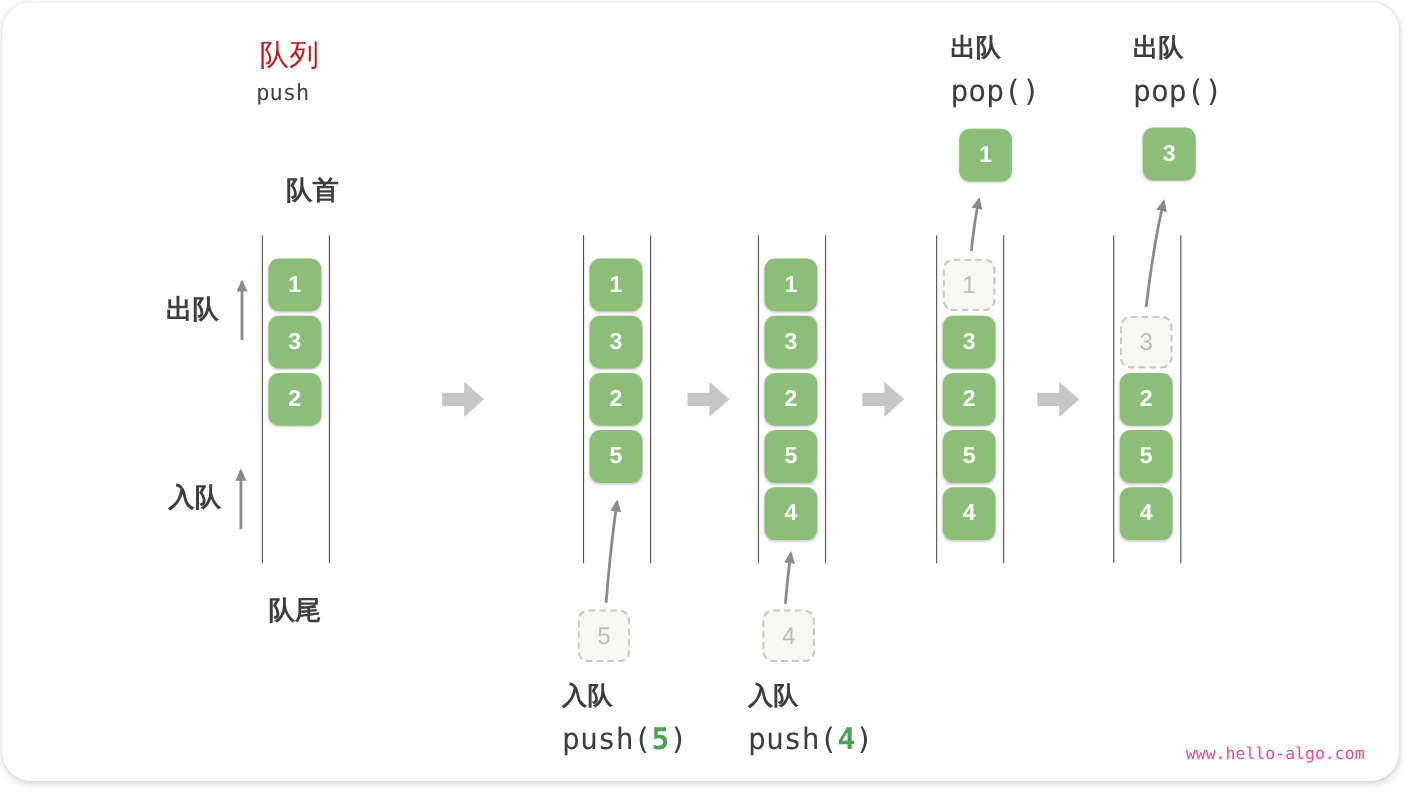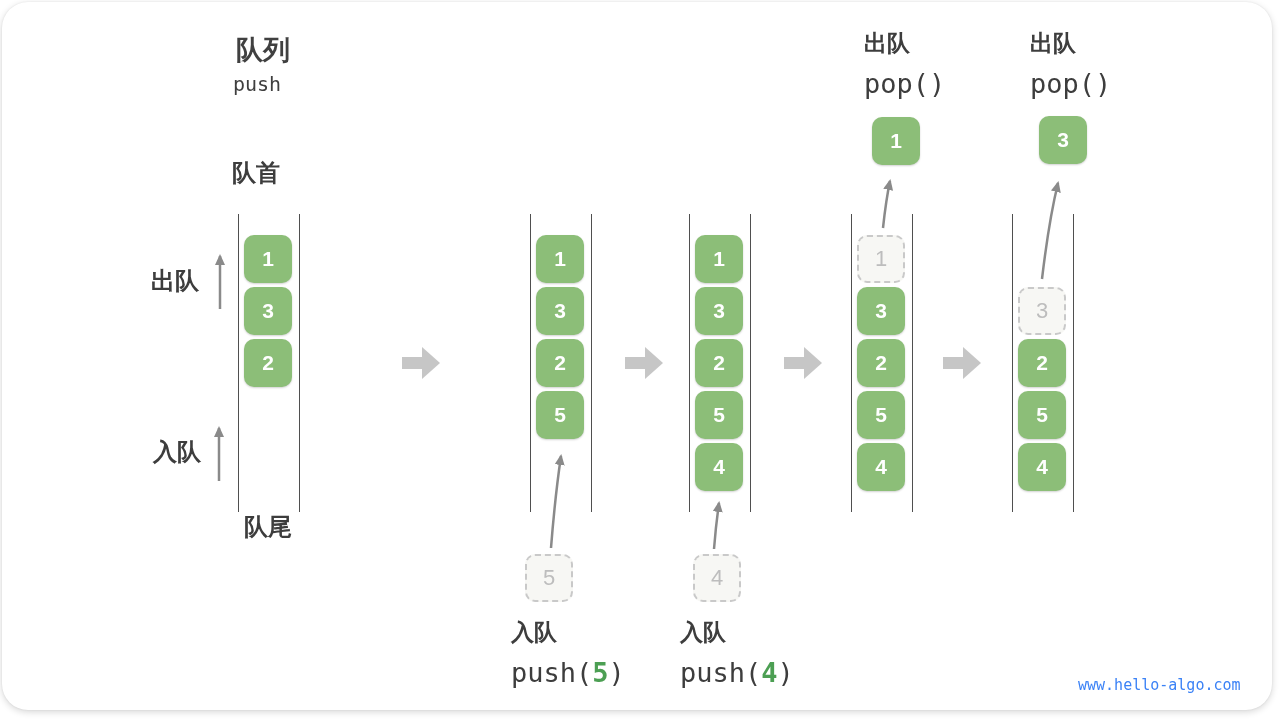--- a/index.html
+++ b/index.html
@@ -17,36 +17,36 @@
     border-radius: 26px;
     box-shadow: 0 2px 7px rgba(0,0,0,0.16), 0 0 2px rgba(0,0,0,0.08);
   }
   .overlay-svg {
     position: absolute; left: 0; top: 0;
     width: 1280px; height: 720px;
     pointer-events: none;
   }
   .title-zh {
     position: absolute; left: 234px; top: 30px;
-    font-size: 27px; font-weight: bold; color: #404040;
+    font-size: 27px; font-weight: normal; color: #b91c1c;
   }
   .title-en {
     position: absolute; left: 231px; top: 70px;
     font-size: 20px; color: #3F3F3F;
     font-family: "DejaVu Sans Mono", "Liberation Mono", monospace;
   }
   .side-label {
     position: absolute;
     font-size: 24px; font-weight: bold; color: #3D3D3D;
     white-space: nowrap;
   }
-  .lbl-front  { left: 230px; top: 155px; }
+  .lbl-front  { left: 258px; top: 155px; }
   .lbl-deq    { left: 149px; top: 263px; }
   .lbl-enq    { left: 151px; top: 434px; }
-  .lbl-rear   { left: 242px; top: 509px; }
+  .lbl-rear   { left: 242px; top: 537px; }
   .queue {
     position: absolute;
     top: 212px;
     width: 62px; height: 298px;
     box-sizing: border-box;
     border-left: 1.5px solid #4F4F4F;
     border-right: 1.5px solid #4F4F4F;
   }
   .q1 { left: 236px; }
   .q2 { left: 528px; }
@@ -81,21 +81,21 @@
     font-size: 27px; color: #3D3D3D;
     font-family: "DejaVu Sans Mono", "Liberation Mono", monospace;
   }
   .op-code .arg { color: #4C9F53; font-weight: bold; }
   .op-pop1 { left: 862px; top: 26px; }
   .op-pop2 { left: 1028px; top: 26px; }
   .op-push5 { left: 509px; top: 615px; }
   .op-push4 { left: 678px; top: 615px; }
   .watermark {
     position: absolute; left: 1076px; top: 674px;
-    font-size: 15px; color: #3b82f6;
+    font-size: 15px; color: #ec4899;
     font-family: "DejaVu Sans Mono", "Liberation Mono", monospace;
   }
 </style>
 </head>
 <body>
 
 <div class="canvas">
 
   <svg class="overlay-svg" viewBox="0 0 1280 720">
     <defs>

